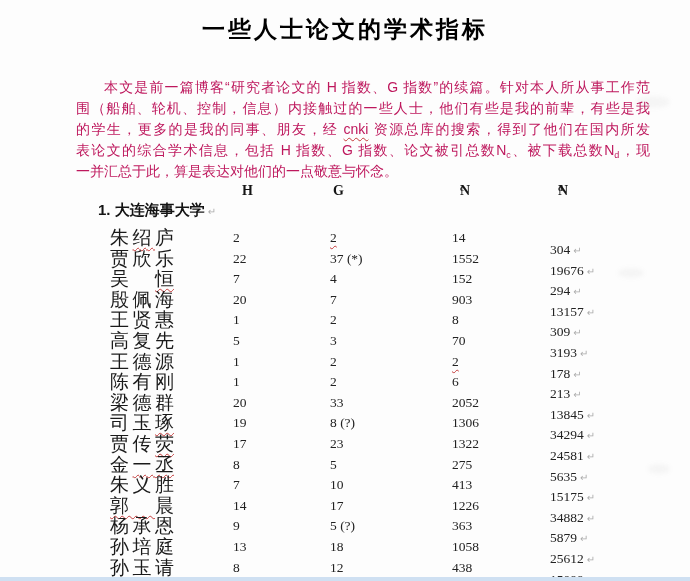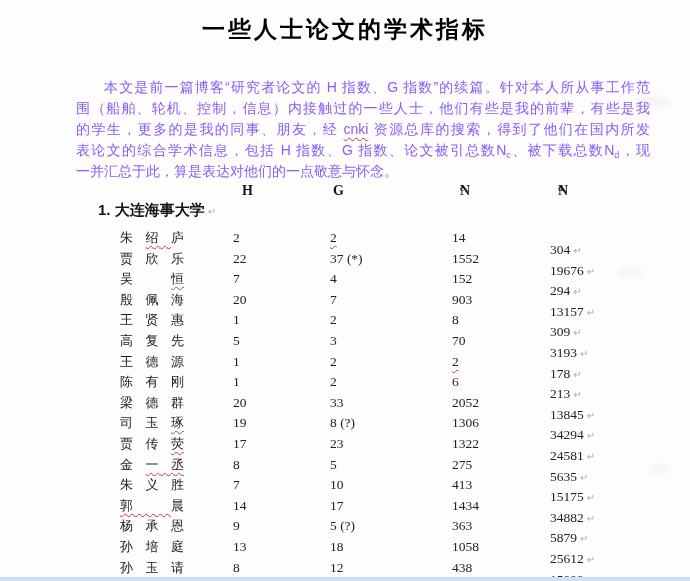--- a/index.html
+++ b/index.html
@@ -17,21 +17,21 @@
     font-family:"Liberation Sans",sans-serif;
     color:var(--ink);
   }
   
   .title{
     position:absolute;top:14px;left:0;right:0;
     margin:0;text-align:center;
     font-size:23px;font-weight:bold;letter-spacing:3px;color:#000;
   }
   
-  .intro{position:absolute;left:76px;top:77px;width:574px;font-size:14px;color:#8b5cf6;}
+  .intro{position:absolute;left:76px;top:77px;width:574px;font-size:14px;color:#be185d;}
   .iline{height:21px;line-height:21px;white-space:nowrap;}
   .just{text-align:justify;text-align-last:justify;}
   .indent{padding-left:28px;box-sizing:border-box;}
   .sub{font-size:9px;vertical-align:-3px;}
   .squiggle{
     text-decoration-line:underline;
     text-decoration-style:wavy;
     text-decoration-color:var(--squiggle);
     text-decoration-thickness:1px;
     text-underline-offset:3px;
@@ -41,22 +41,22 @@
     font-family:"Liberation Serif",serif;font-weight:bold;font-size:14px;color:#151515;}
   .thead span{position:absolute;top:0;}
   .th-h{left:166px;} .th-g{left:257px;} .th-nc{left:384px;} .th-nd{left:482px;}
   
   .section{position:absolute;left:98px;top:201px;font-size:15px;font-weight:bold;color:#141414;text-align:center;}
   
   .rows{position:absolute;left:76px;top:228px;width:600px;}
   .trow{position:relative;height:20.6px;}
   .cell{position:absolute;top:0;line-height:20.6px;}
   .cell.name{
-    left:44px;width:64px;
-    font-size:13px;color:#1a1a1a;
+    left:34px;width:64px;
+    font-size:19px;color:#1a1a1a;
     text-align:justify;text-align-last:justify;
   }
   .cell.num{font-family:"Liberation Serif",serif;font-size:13.5px;color:#222;white-space:nowrap;}
   .cell.h{left:157px;} .cell.g{left:254px;} .cell.nc{left:376px;} .cell.nd{left:474px;margin-top:12px;}
   .retmark{color:var(--retmark);font-size:10px;margin-left:3px;font-family:"Liberation Sans",sans-serif;}
   .retmark.after-section{font-weight:normal;}
   
   .artifact{position:absolute;background:rgba(120,120,120,0.06);border-radius:50%;filter:blur(2px);}
   .a1{left:636px;top:96px;width:34px;height:12px;}
   .a2{left:618px;top:268px;width:26px;height:10px;}
@@ -182,21 +182,21 @@
         <span class="cell name">朱义胜</span>
         <span class="cell num h"><span>7</span></span>
         <span class="cell num g"><span>10</span></span>
         <span class="cell num nc"><span>413</span></span>
         <span class="cell num nd"><span>15175</span><span class="retmark">↵</span></span>
       </div>
       <div class="trow">
         <span class="cell name"><span class="squiggle">郭</span>晨</span>
         <span class="cell num h"><span>14</span></span>
         <span class="cell num g"><span>17</span></span>
-        <span class="cell num nc"><span>1434</span></span>
+        <span class="cell num nc"><span>1226</span></span>
         <span class="cell num nd"><span>34882</span><span class="retmark">↵</span></span>
       </div>
       <div class="trow">
         <span class="cell name">杨承恩</span>
         <span class="cell num h"><span>9</span></span>
         <span class="cell num g"><span>5 (?)</span></span>
         <span class="cell num nc"><span>363</span></span>
         <span class="cell num nd"><span>5879</span><span class="retmark">↵</span></span>
       </div>
       <div class="trow">

